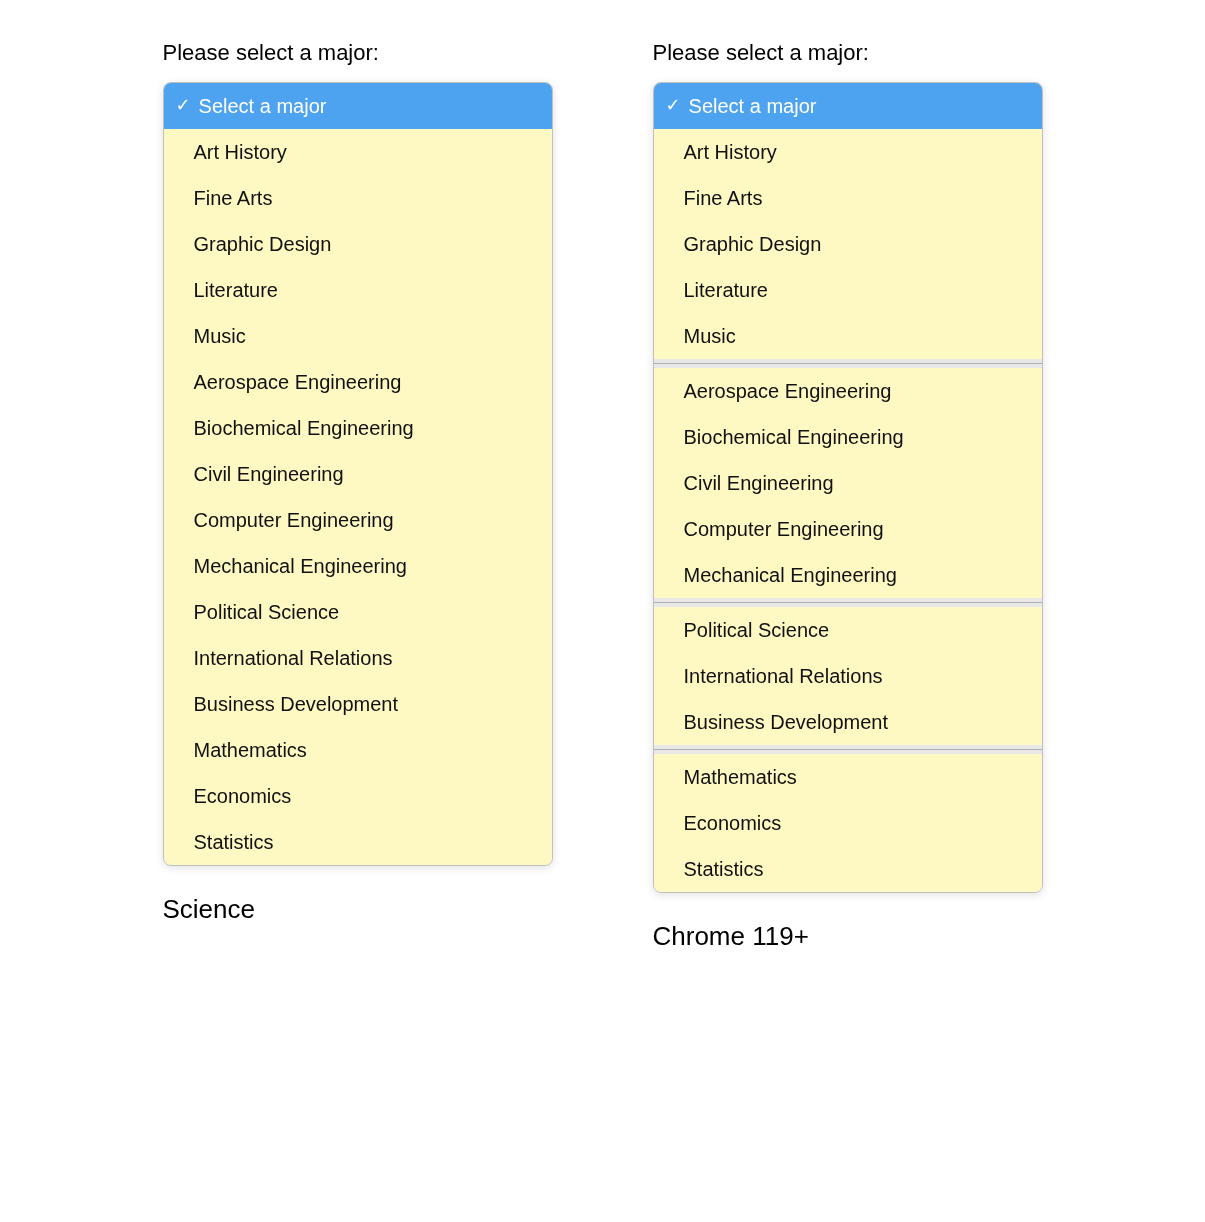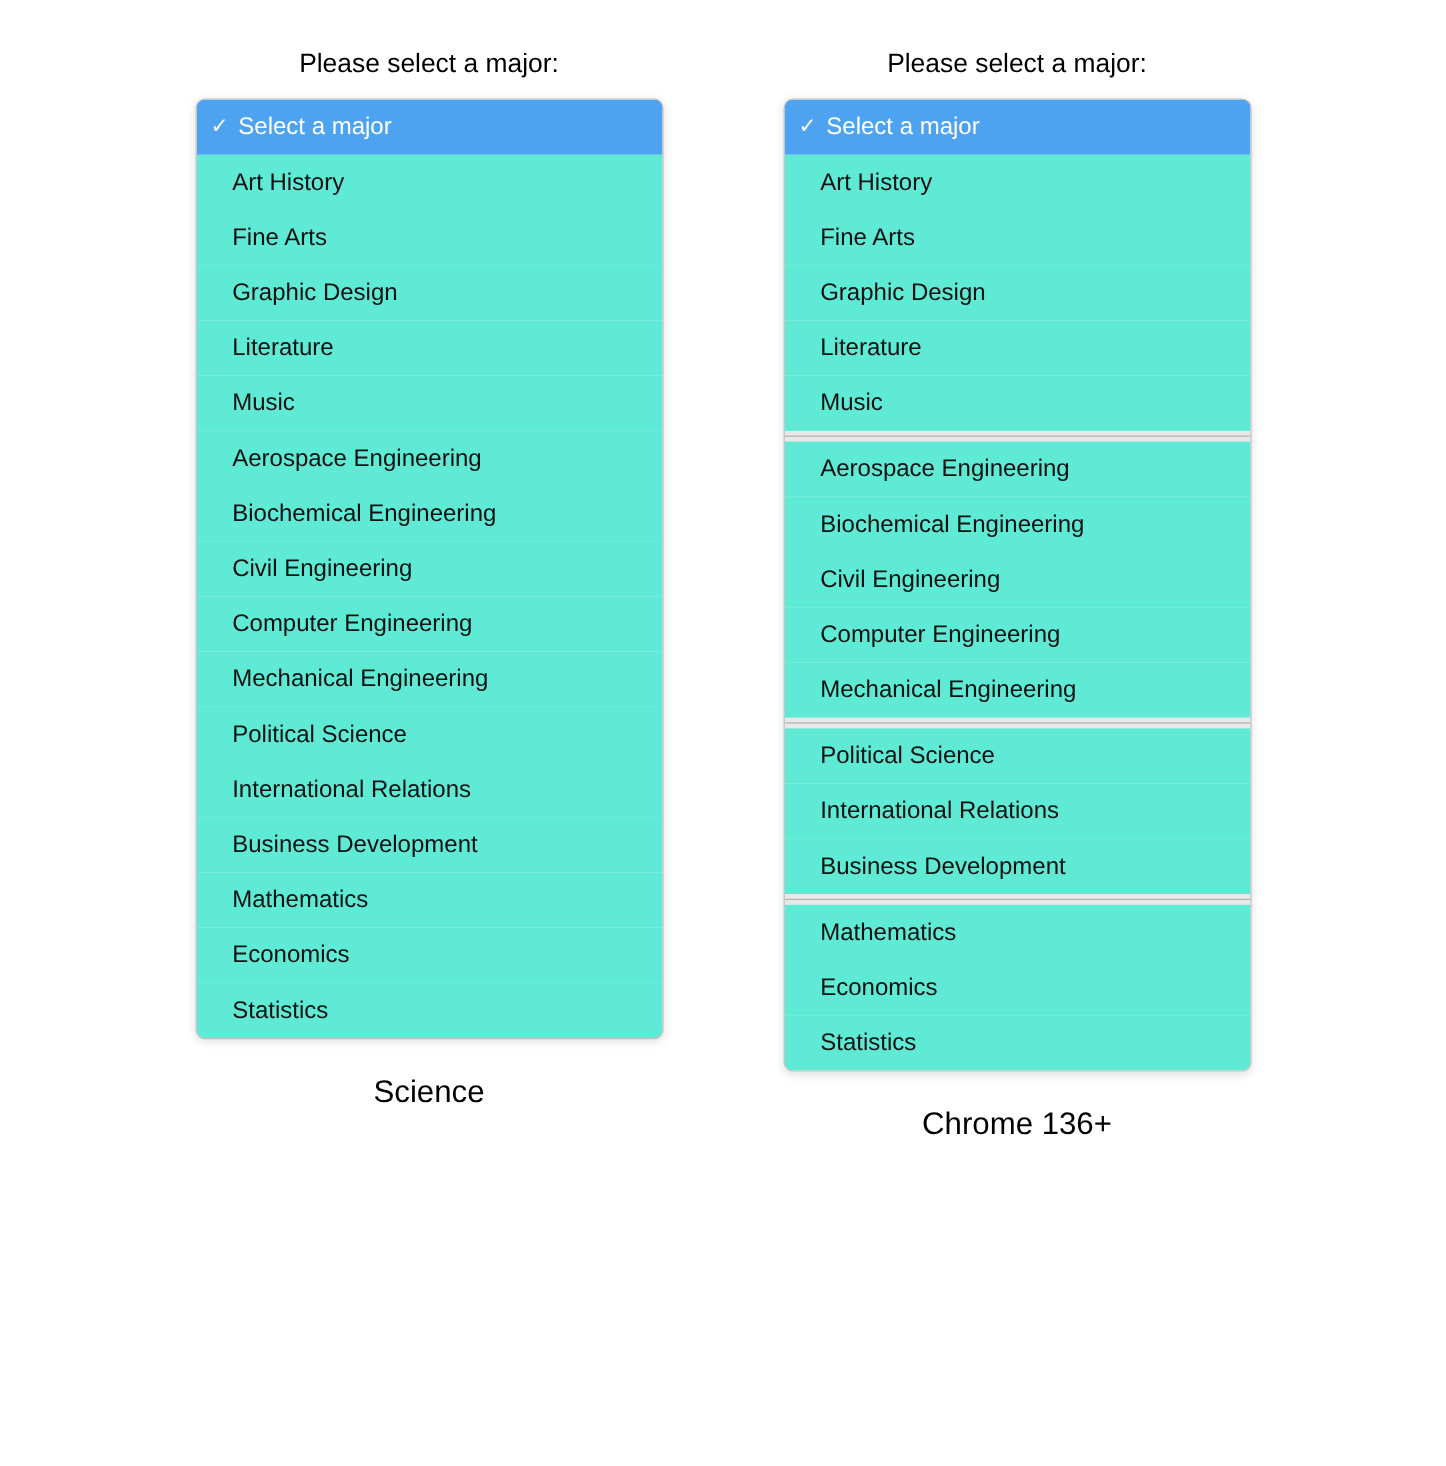--- a/index.html
+++ b/index.html
@@ -24,21 +24,20 @@
       flex-direction: row;
       justify-content: center;
       align-items: flex-start;
       gap: 100px;
       width: 100%;
     }
 
     .panel {
       display: flex;
       flex-direction: column;
-      align-items: center;
       gap: 12px;
     }
 
     .panel-label {
       font-size: 22px;
       font-weight: 400;
       color: #000;
       margin-bottom: 4px;
     }
 
@@ -48,21 +47,21 @@
       border-radius: 8px;
       overflow: hidden;
       width: 390px;
       box-shadow: 0 2px 8px rgba(0,0,0,0.12);
     }
 
     .dropdown-item {
       padding: 10px 18px 10px 30px;
       font-size: 20px;
       color: #111;
-      background: #5eead4;
+      background: #fef9c3;
       cursor: pointer;
       line-height: 1.3;
     }
 
     .dropdown-item.selected {
       background: #4ea3f0;
       color: #ffffff;
       padding-left: 12px;
       display: flex;
       align-items: center;
@@ -149,16 +148,16 @@
       <div class="dropdown-item">Political Science</div>
       <div class="dropdown-item">International Relations</div>
       <div class="dropdown-item">Business Development</div>
 
       <div class="divider"></div>
 
       <div class="dropdown-item">Mathematics</div>
       <div class="dropdown-item">Economics</div>
       <div class="dropdown-item">Statistics</div>
     </div>
-    <div class="caption">Chrome 136+</div>
+    <div class="caption">Chrome 119+</div>
   </div>
 
 </div>
 
 </body></html>

